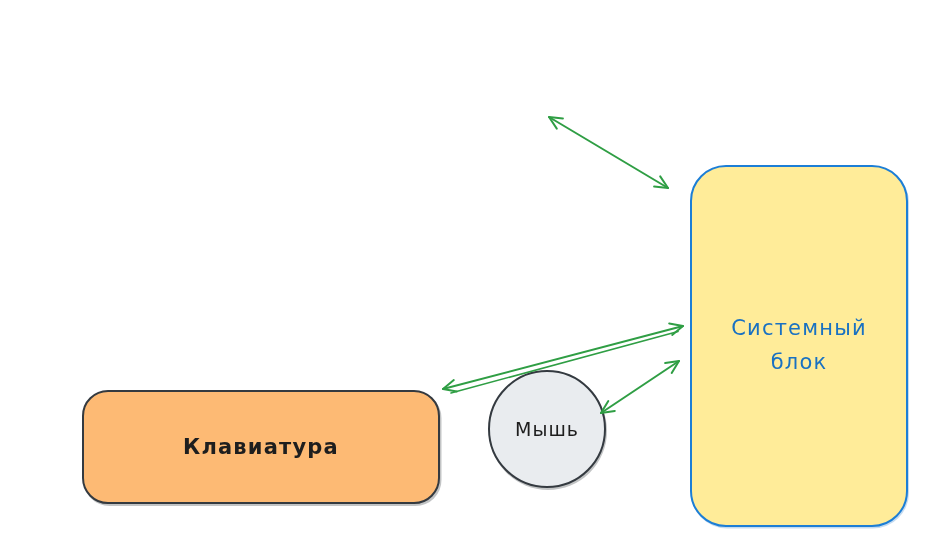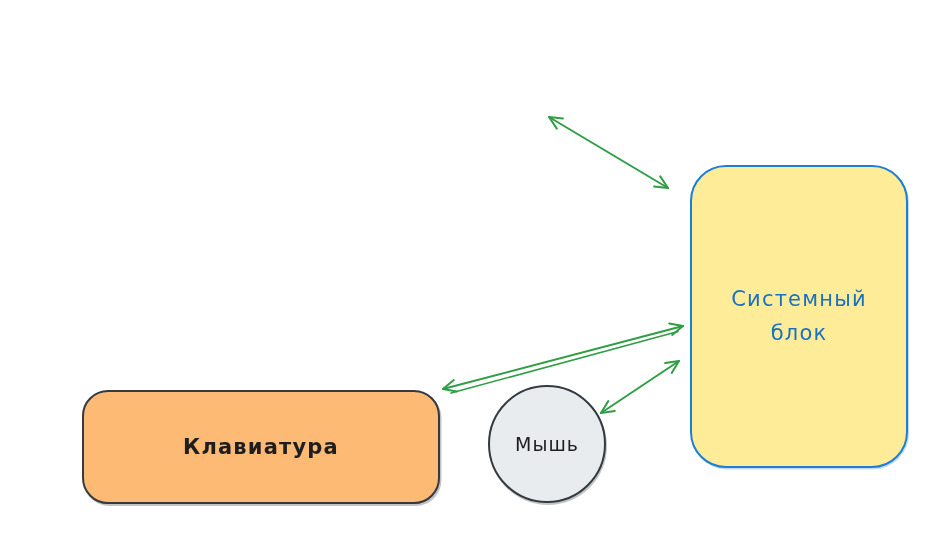--- a/index.html
+++ b/index.html
@@ -24,34 +24,34 @@
 
   .monitor {
     left: 15px; top: 25px;
     width: 520px; height: 282px;
     border-radius: 30px;
     box-shadow: 1.5px 2.5px 0 rgba(47,158,68,0.35);
   }
 
   .system {
     left: 690px; top: 165px;
-    width: 218px; height: 303px;
+    width: 218px; height: 362px;
     border-radius: 36px;
     box-shadow: 1px 1.5px 0 rgba(25,113,194,0.25);
   }
 
   .keyboard {
     left: 82px; top: 390px;
     width: 358px; height: 114px;
     border-radius: 26px;
     box-shadow: 1.5px 2px 0 rgba(52,58,64,0.3);
   }
 
   .mouse {
-    left: 488px; top: 385px;
+    left: 488px; top: 370px;
     width: 118px; height: 118px;
     border-radius: 50%;
     box-shadow: 1px 2px 0 rgba(52,58,64,0.3);
     justify-content: center;
   }
 
   .node-label {
     font-size: 21px;
     letter-spacing: 1.2px;
     white-space: pre-line;

